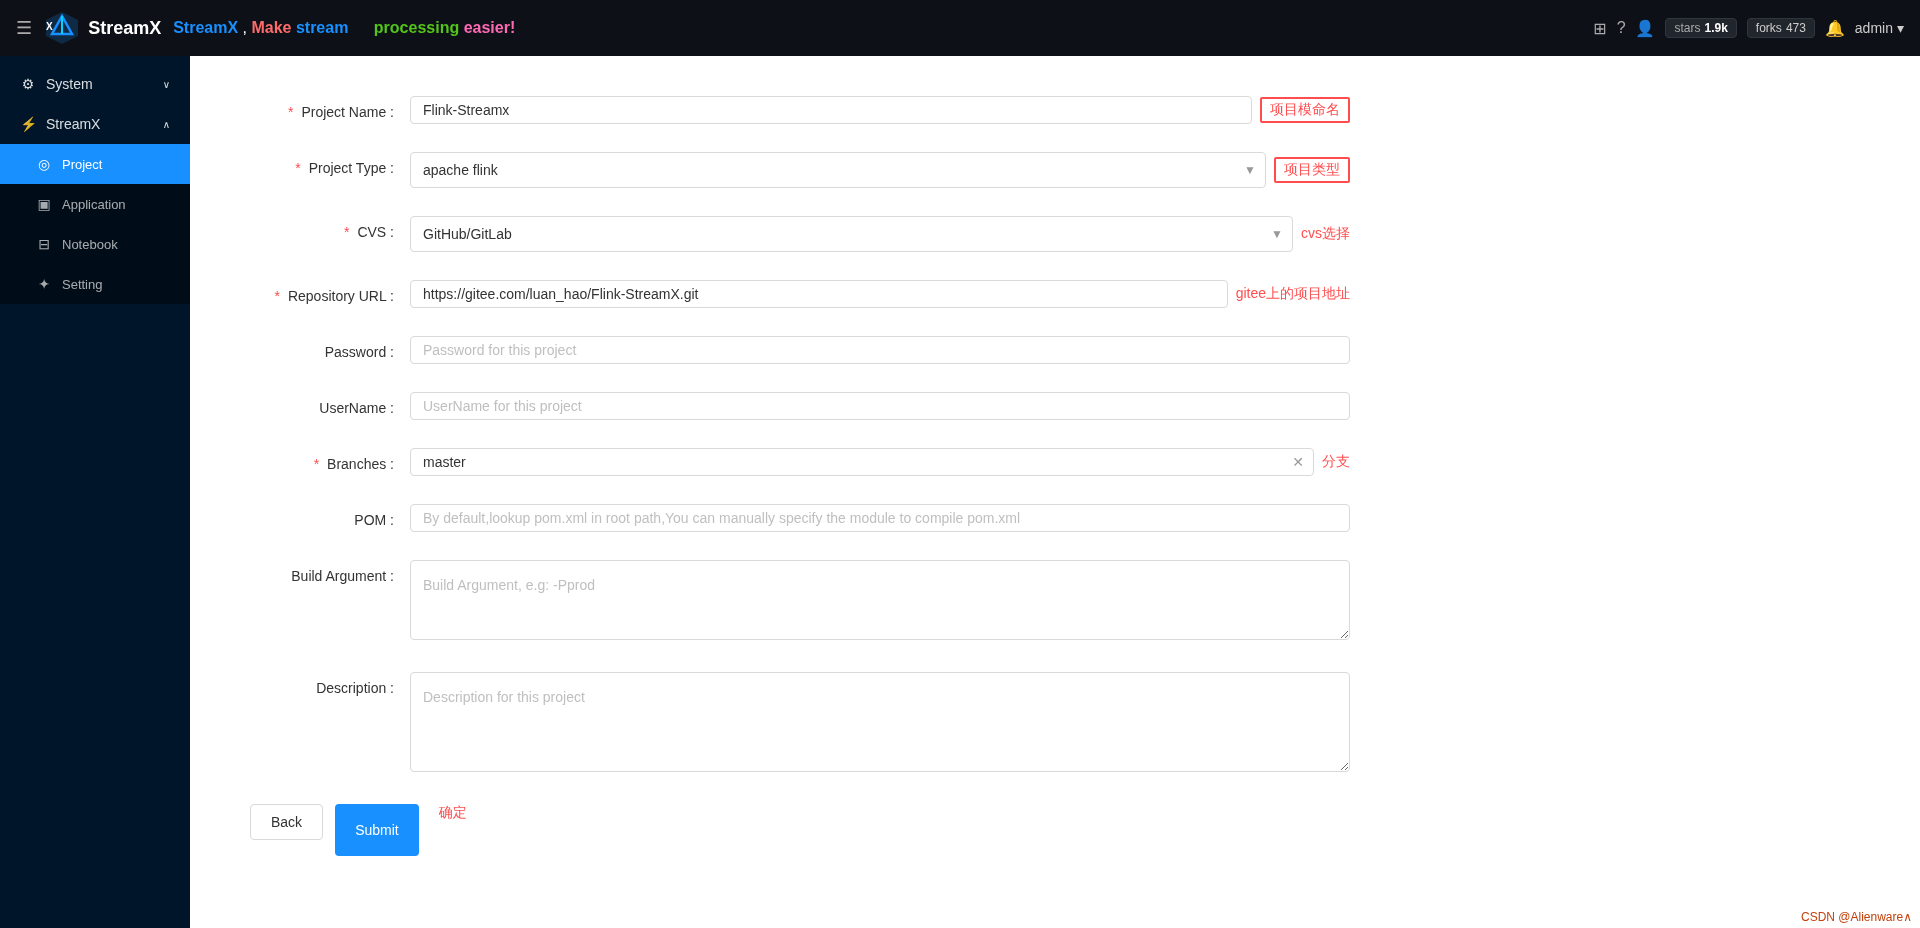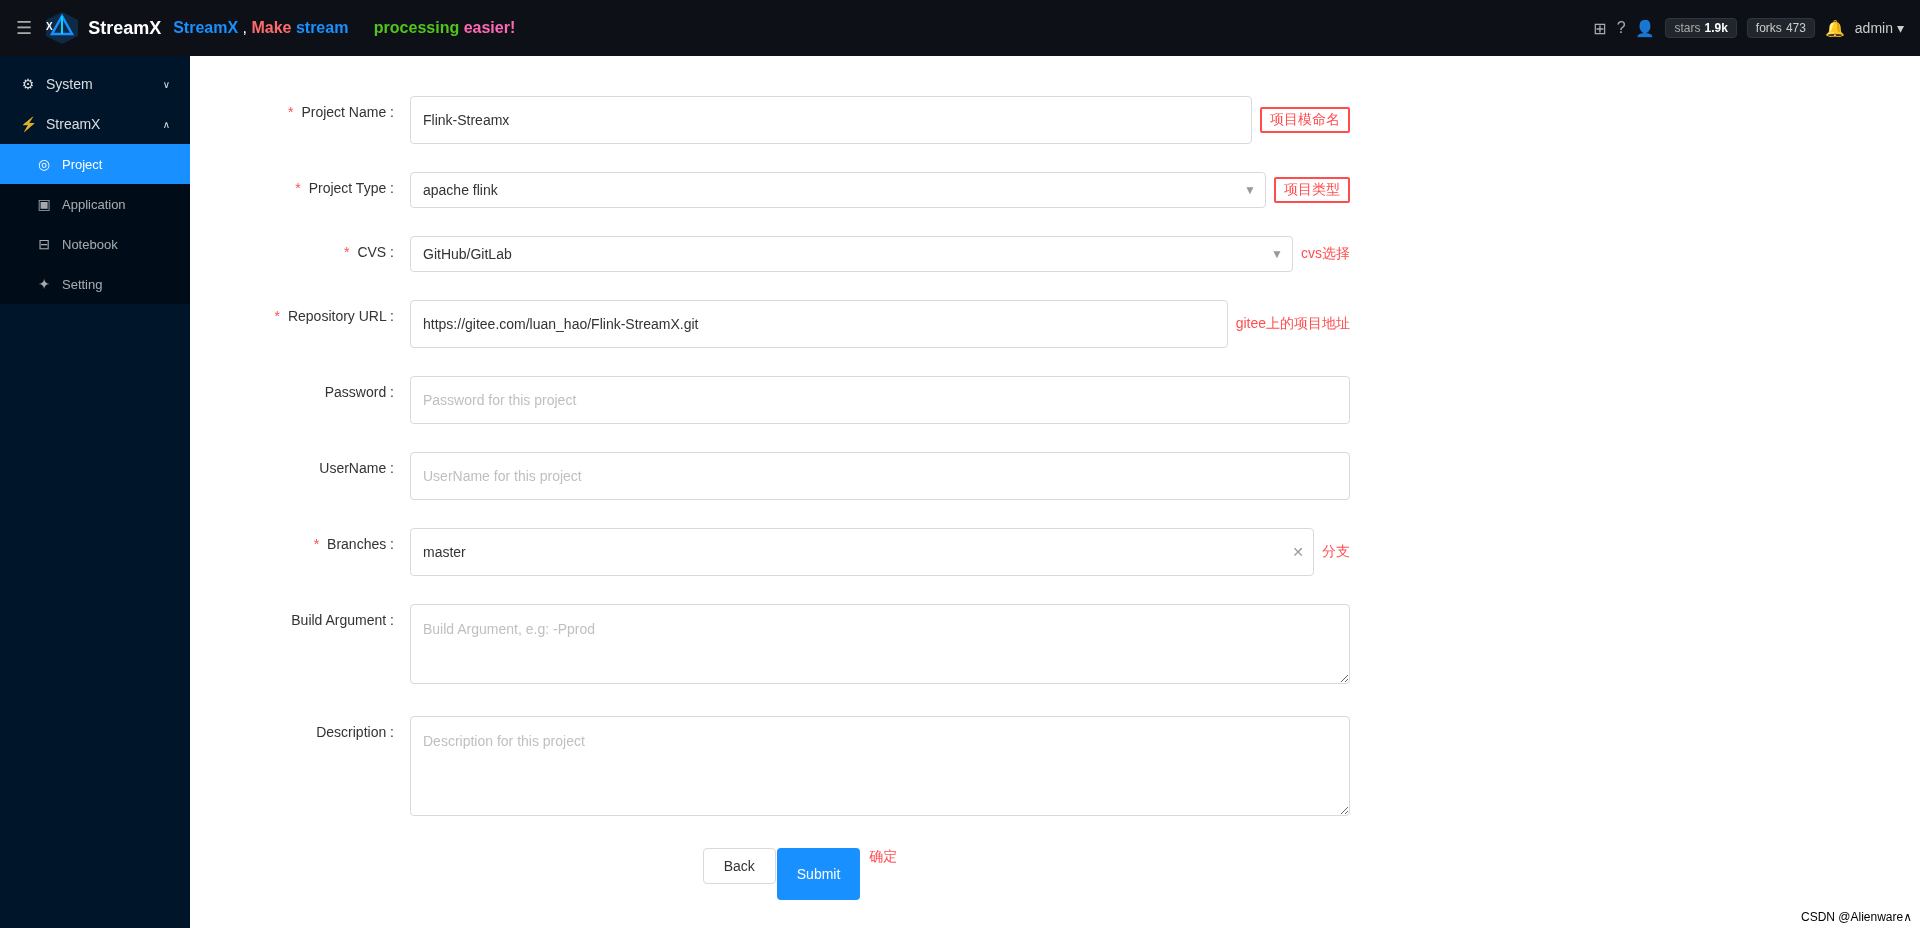--- a/index.html
+++ b/index.html
@@ -80,21 +80,21 @@
       padding-right: 16px;
       padding-top: 8px;
       font-size: 14px;
       color: #333;
       flex-shrink: 0;
     }
     .form-label .required { color: #ff4d4f; margin-right: 4px; }
     .form-field { flex: 1; }
     .form-input {
       width: 100%;
-      height: 48px;
+      height: 28px;
       border: 1px solid #d9d9d9;
       border-radius: 4px;
       padding: 4px 12px;
       font-size: 14px;
       color: #333;
       outline: none;
     }
     .form-input::placeholder { color: #bfbfbf; }
     .form-select-wrapper { position: relative; }
     .form-select {
@@ -160,22 +160,21 @@
       top: 50%;
       transform: translateY(-50%);
       color: #999;
       cursor: pointer;
       font-size: 14px;
     }
 
     
     .form-buttons {
       display: flex;
-      justify-content: center;
-      gap: 1px;
+      gap: 12px;
       margin-top: 20px;
       padding-bottom: 57px;
     }
     .btn-back {
       background: #fff;
       border: 1px solid #d9d9d9;
       border-radius: 4px;
       padding: 6px 20px;
       font-size: 14px;
       color: #333;
@@ -191,21 +190,21 @@
       color: #fff;
       cursor: pointer;
       height: 52px;
     }
 
     
     .watermark {
       position: fixed;
       bottom: 4px;
       right: 8px;
-      color: #000000;
+      color: #c2410c;
       font-size: 12px;
     }
   </style>
 </head>
 <body>
 
 <div class="header">
   <div class="header-left">
     <span class="menu-icon">☰</span>
     <div class="logo">
@@ -361,20 +360,28 @@
         </div>
         <div class="form-field input-with-annotation">
           <div class="branches-input-wrapper" style="flex:1">
             <input type="text" class="form-input" value="master" style="">
             <span class="clear-icon">✕</span>
           </div>
           <span class="annotation-text">分支</span>
         </div>
       </div>
 
+      <div class="form-row">
+        <div class="form-label">
+          <span>POM :</span>
+        </div>
+        <div class="form-field">
+          <input type="text" class="form-input" placeholder="By default,lookup pom.xml in root path,You can manually specify the module to compile pom.xml" style="">
+        </div>
+      </div>
 
       <div class="form-row">
         <div class="form-label">
           <span>Build Argument :</span>
         </div>
         <div class="form-field">
           <textarea class="form-textarea" style="min-height: 80px;" placeholder="Build Argument, e.g: -Pprod"></textarea>
         </div>
       </div>
 

